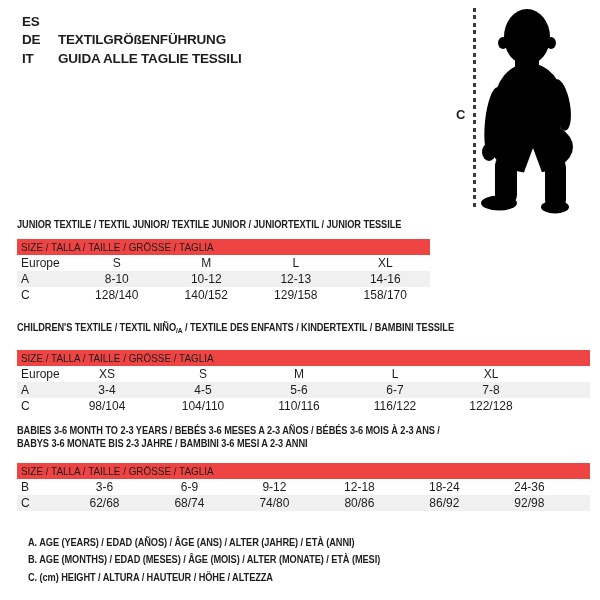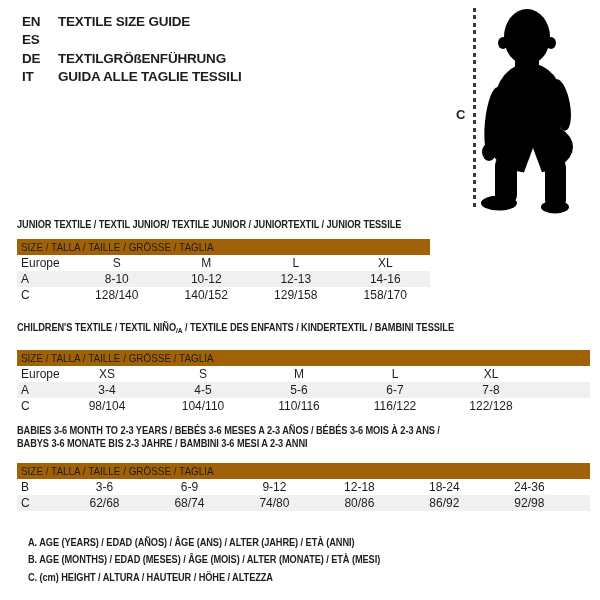--- a/index.html
+++ b/index.html
@@ -45,21 +45,21 @@
   .tbl-title sub { font-size: 8px; vertical-align: -2px; }
 
   table.size-table {
     border-collapse: collapse; table-layout: fixed;
     margin-top: 8px; width: 100%;
   }
   .sect-2 table.size-table { margin-top: 12.5px; }
   .sect-3 table.size-table { margin-top: 12.5px; }
 
   th.size-bar {
-    background: #a16207; height: 16px;
+    background: #ef4444; height: 16px;
     font-size: 11px; font-weight: 400; text-align: left;
     padding: 0 0 0 4px; white-space: nowrap; overflow: visible;
   }
   th.size-bar span { display: inline-block; transform: scaleX(0.9); transform-origin: left center; }
 
   td { height: 16px; font-size: 12px; font-weight: 400; padding: 0; text-align: center; vertical-align: middle; white-space: nowrap; }
   td.lbl { text-align: left; padding-left: 4px; }
   tbody tr:nth-child(even) { background: #f0f0f0; }
 
   
@@ -68,24 +68,20 @@
     font-size: 11px; font-weight: 700; line-height: 17.4px; white-space: nowrap;
     transform: scaleX(0.84); transform-origin: left center; letter-spacing: -0.1px;
   }
 </style>
 </head>
 <body>
 
 <div>
 
   <div class="lang-list">
-    <div class="lang-row">
-      <span class="lang-code">EN</span>
-      <span class="lang-title">TEXTILE SIZE GUIDE</span>
-    </div>
     <div class="lang-row">
       <span class="lang-code">ES</span>
     </div>
     <div class="lang-row">
       <span class="lang-code">DE</span>
       <span class="lang-title">TEXTILGRÖßENFÜHRUNG</span>
     </div>
     <div class="lang-row">
       <span class="lang-code">IT</span>
       <span class="lang-title">GUIDA ALLE TAGLIE TESSILI</span>

